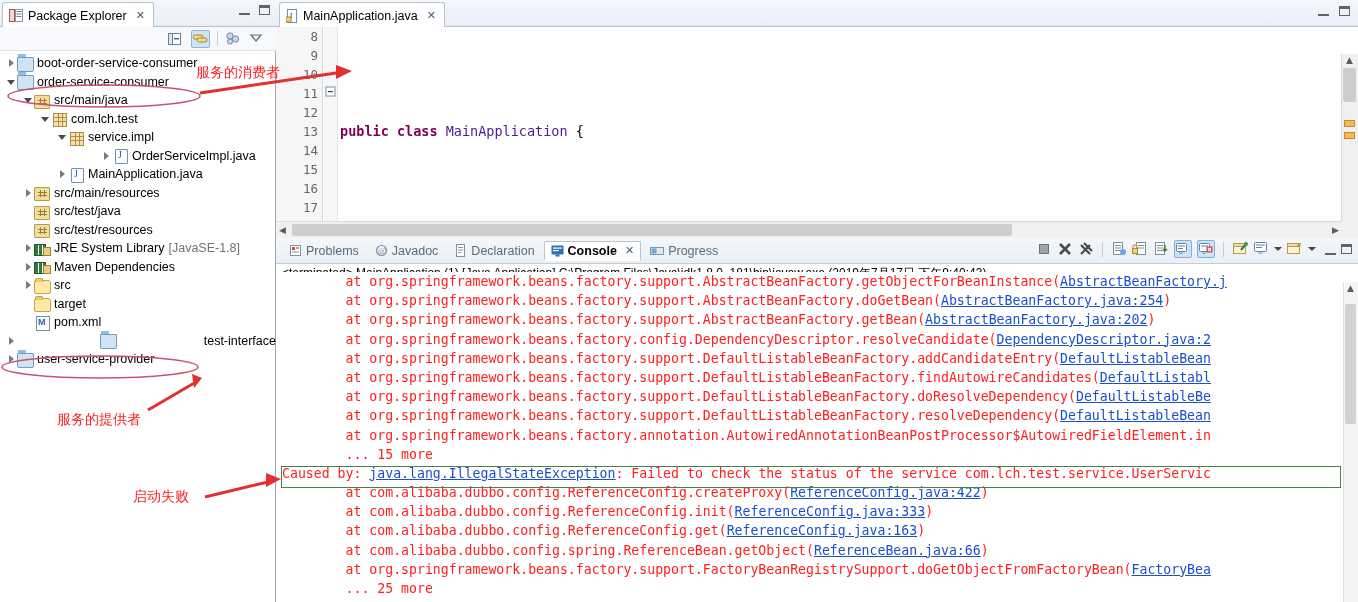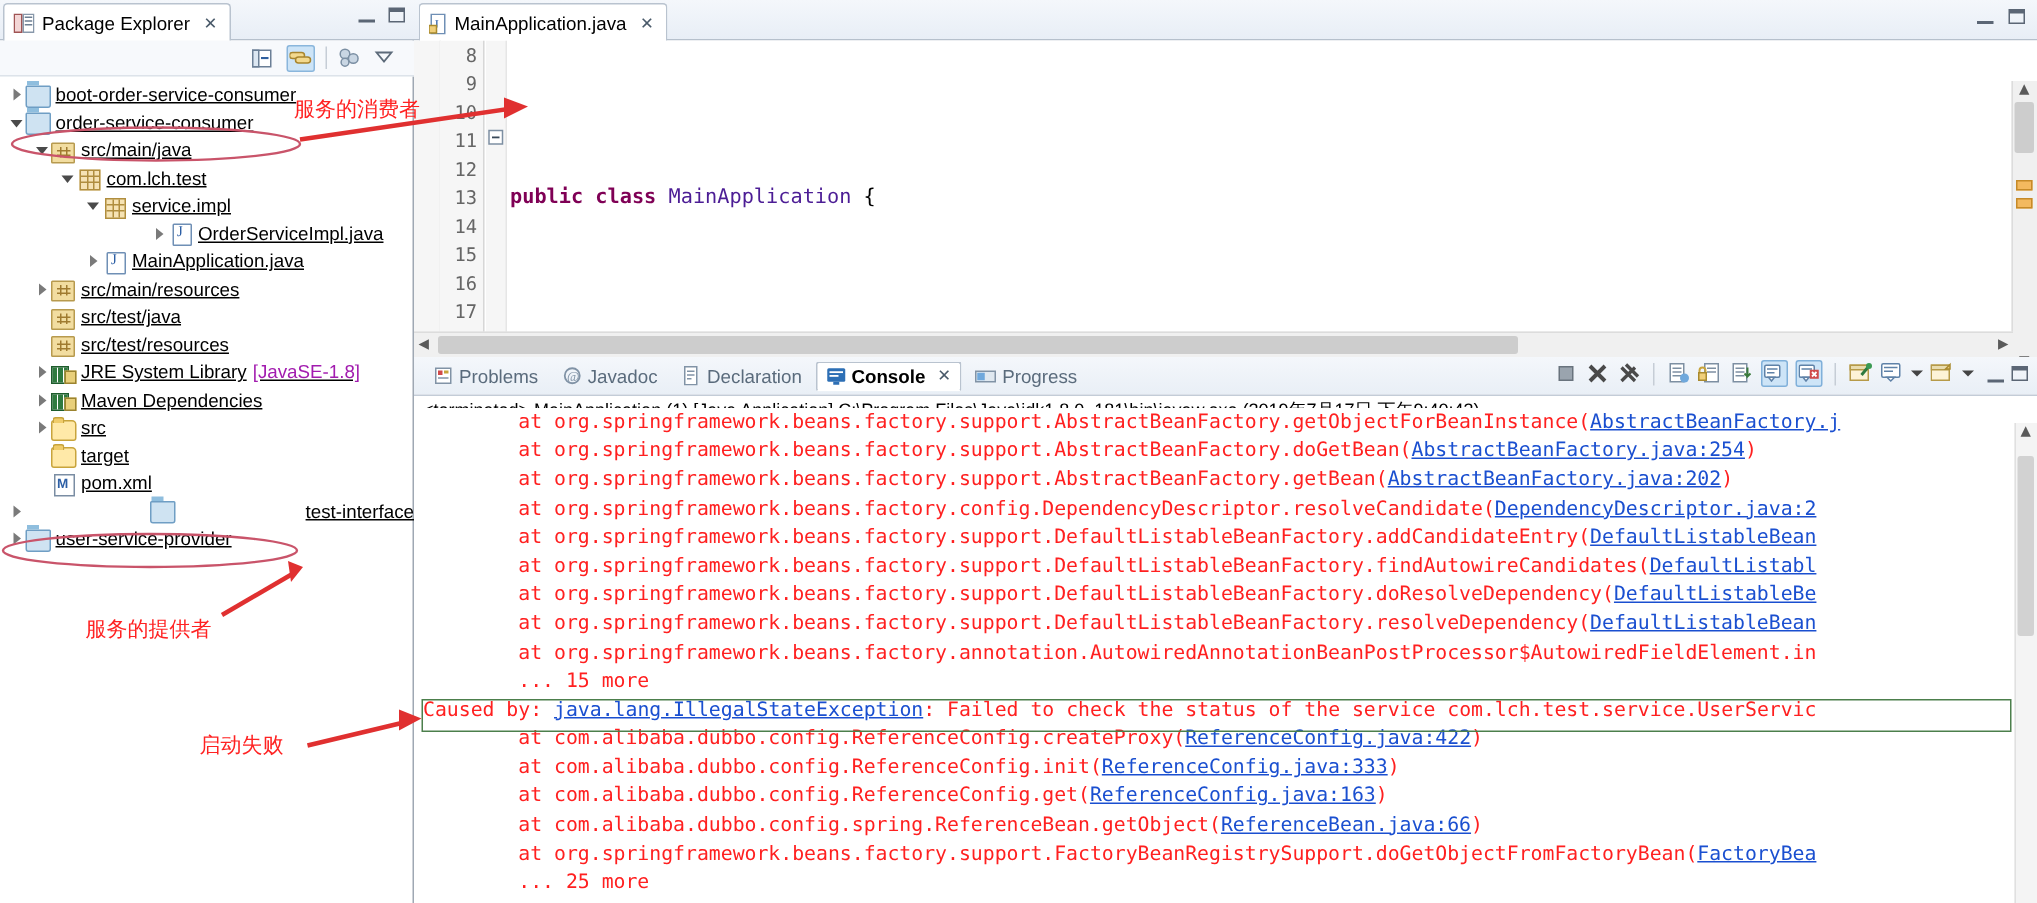--- a/index.html
+++ b/index.html
@@ -55,35 +55,35 @@
     gap:7px; padding-right:10px; box-sizing:border-box;
   }
   .tb-ico { width:17px; height:16px; position:relative; }
   .tb-ico.sel { background:#cde4f7; border:1px solid #8ab6dc; border-radius:2px; }
 
   
   #tree {
     position:absolute; left:0; top:52px; width:276px; bottom:0;
     overflow:hidden; padding-top:2px;
   }
-  .row { height:18.5px; display:flex; align-items:center; white-space:nowrap; font-size:12.5px;text-decoration:underline; }
+  .row { height:18.5px; display:flex; align-items:center; white-space:nowrap; font-size:12.5px; }
   .arrow {
     width:11px; height:11px; display:inline-block; position:relative; flex:0 0 11px;
   }
   .arrow.closed::before {
     content:""; position:absolute; left:3px; top:1.5px;
     border-left:5px solid #7a7a7a; border-top:4px solid transparent; border-bottom:4px solid transparent;
   }
   .arrow.open::before {
     content:""; position:absolute; left:1px; top:3.5px;
     border-top:5px solid #4a4a4a; border-left:4px solid transparent; border-right:4px solid transparent;
   }
   .ico { width:17px; height:15px; flex:0 0 17px; margin-right:3px; position:relative; }
   .lbl { color:#000; }
-  .lbl-dim { color:#a21caf; margin-left:4px; }
+  .lbl-dim { color:#737373; margin-left:4px; }
 
   
   .i-proj, .i-proj2 {
     width:15px;height:13px;margin-top:1px;
     background:#cfe3f2;border:1px solid #6f9ec4;border-radius:1px 1px 2px 2px;
   }
   .i-proj::after{content:"";position:absolute;left:1px;top:-2px;width:8px;height:3px;background:#8fbede;}
   .i-src {
     width:14px;height:12px;margin-top:2px;background:#f2dda0;border:1px solid #b79a4e;
     border-radius:1px;position:relative;

